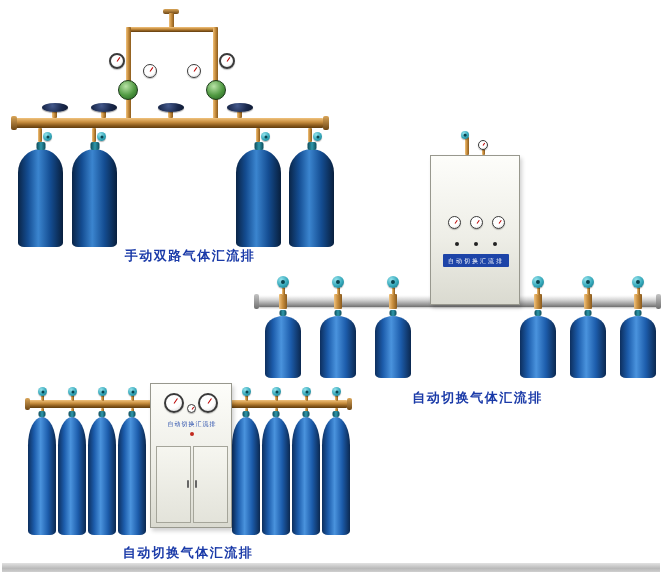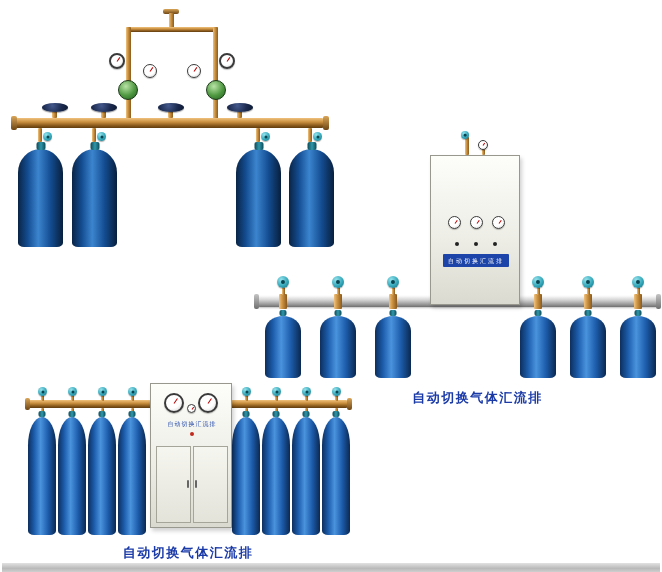--- a/index.html
+++ b/index.html
@@ -72,20 +72,21 @@
     <div class="knob" style="left:43px;top:132px;width:9px;height:9px"></div>
     <div class="knob" style="left:97px;top:132px;width:9px;height:9px"></div>
     <div class="knob" style="left:261px;top:132px;width:9px;height:9px"></div>
     <div class="knob" style="left:313px;top:132px;width:9px;height:9px"></div>
 
     <div class="cyl" style="left:18px;top:149px;width:45px;height:98px"></div>
     <div class="cyl" style="left:72px;top:149px;width:45px;height:98px"></div>
     <div class="cyl" style="left:236px;top:149px;width:45px;height:98px"></div>
     <div class="cyl" style="left:289px;top:149px;width:45px;height:98px"></div>
 
+    <div class="caption" style="left:95px;top:247px;width:190px">手动双路气体汇流排</div>
   </div>
 
   <div class="group">
     <div class="pipe-steel" style="left:257px;top:296px;width:402px;height:11px"></div>
     <div class="cap-s" style="left:254px;top:294px;width:5px;height:15px"></div>
     <div class="cap-s" style="left:656px;top:294px;width:5px;height:15px"></div>
 
     <div class="pipe-v" style="left:279px;top:294px;width:8px;height:15px"></div>
     <div class="pipe-v" style="left:334px;top:294px;width:8px;height:15px"></div>
     <div class="pipe-v" style="left:389px;top:294px;width:8px;height:15px"></div>

